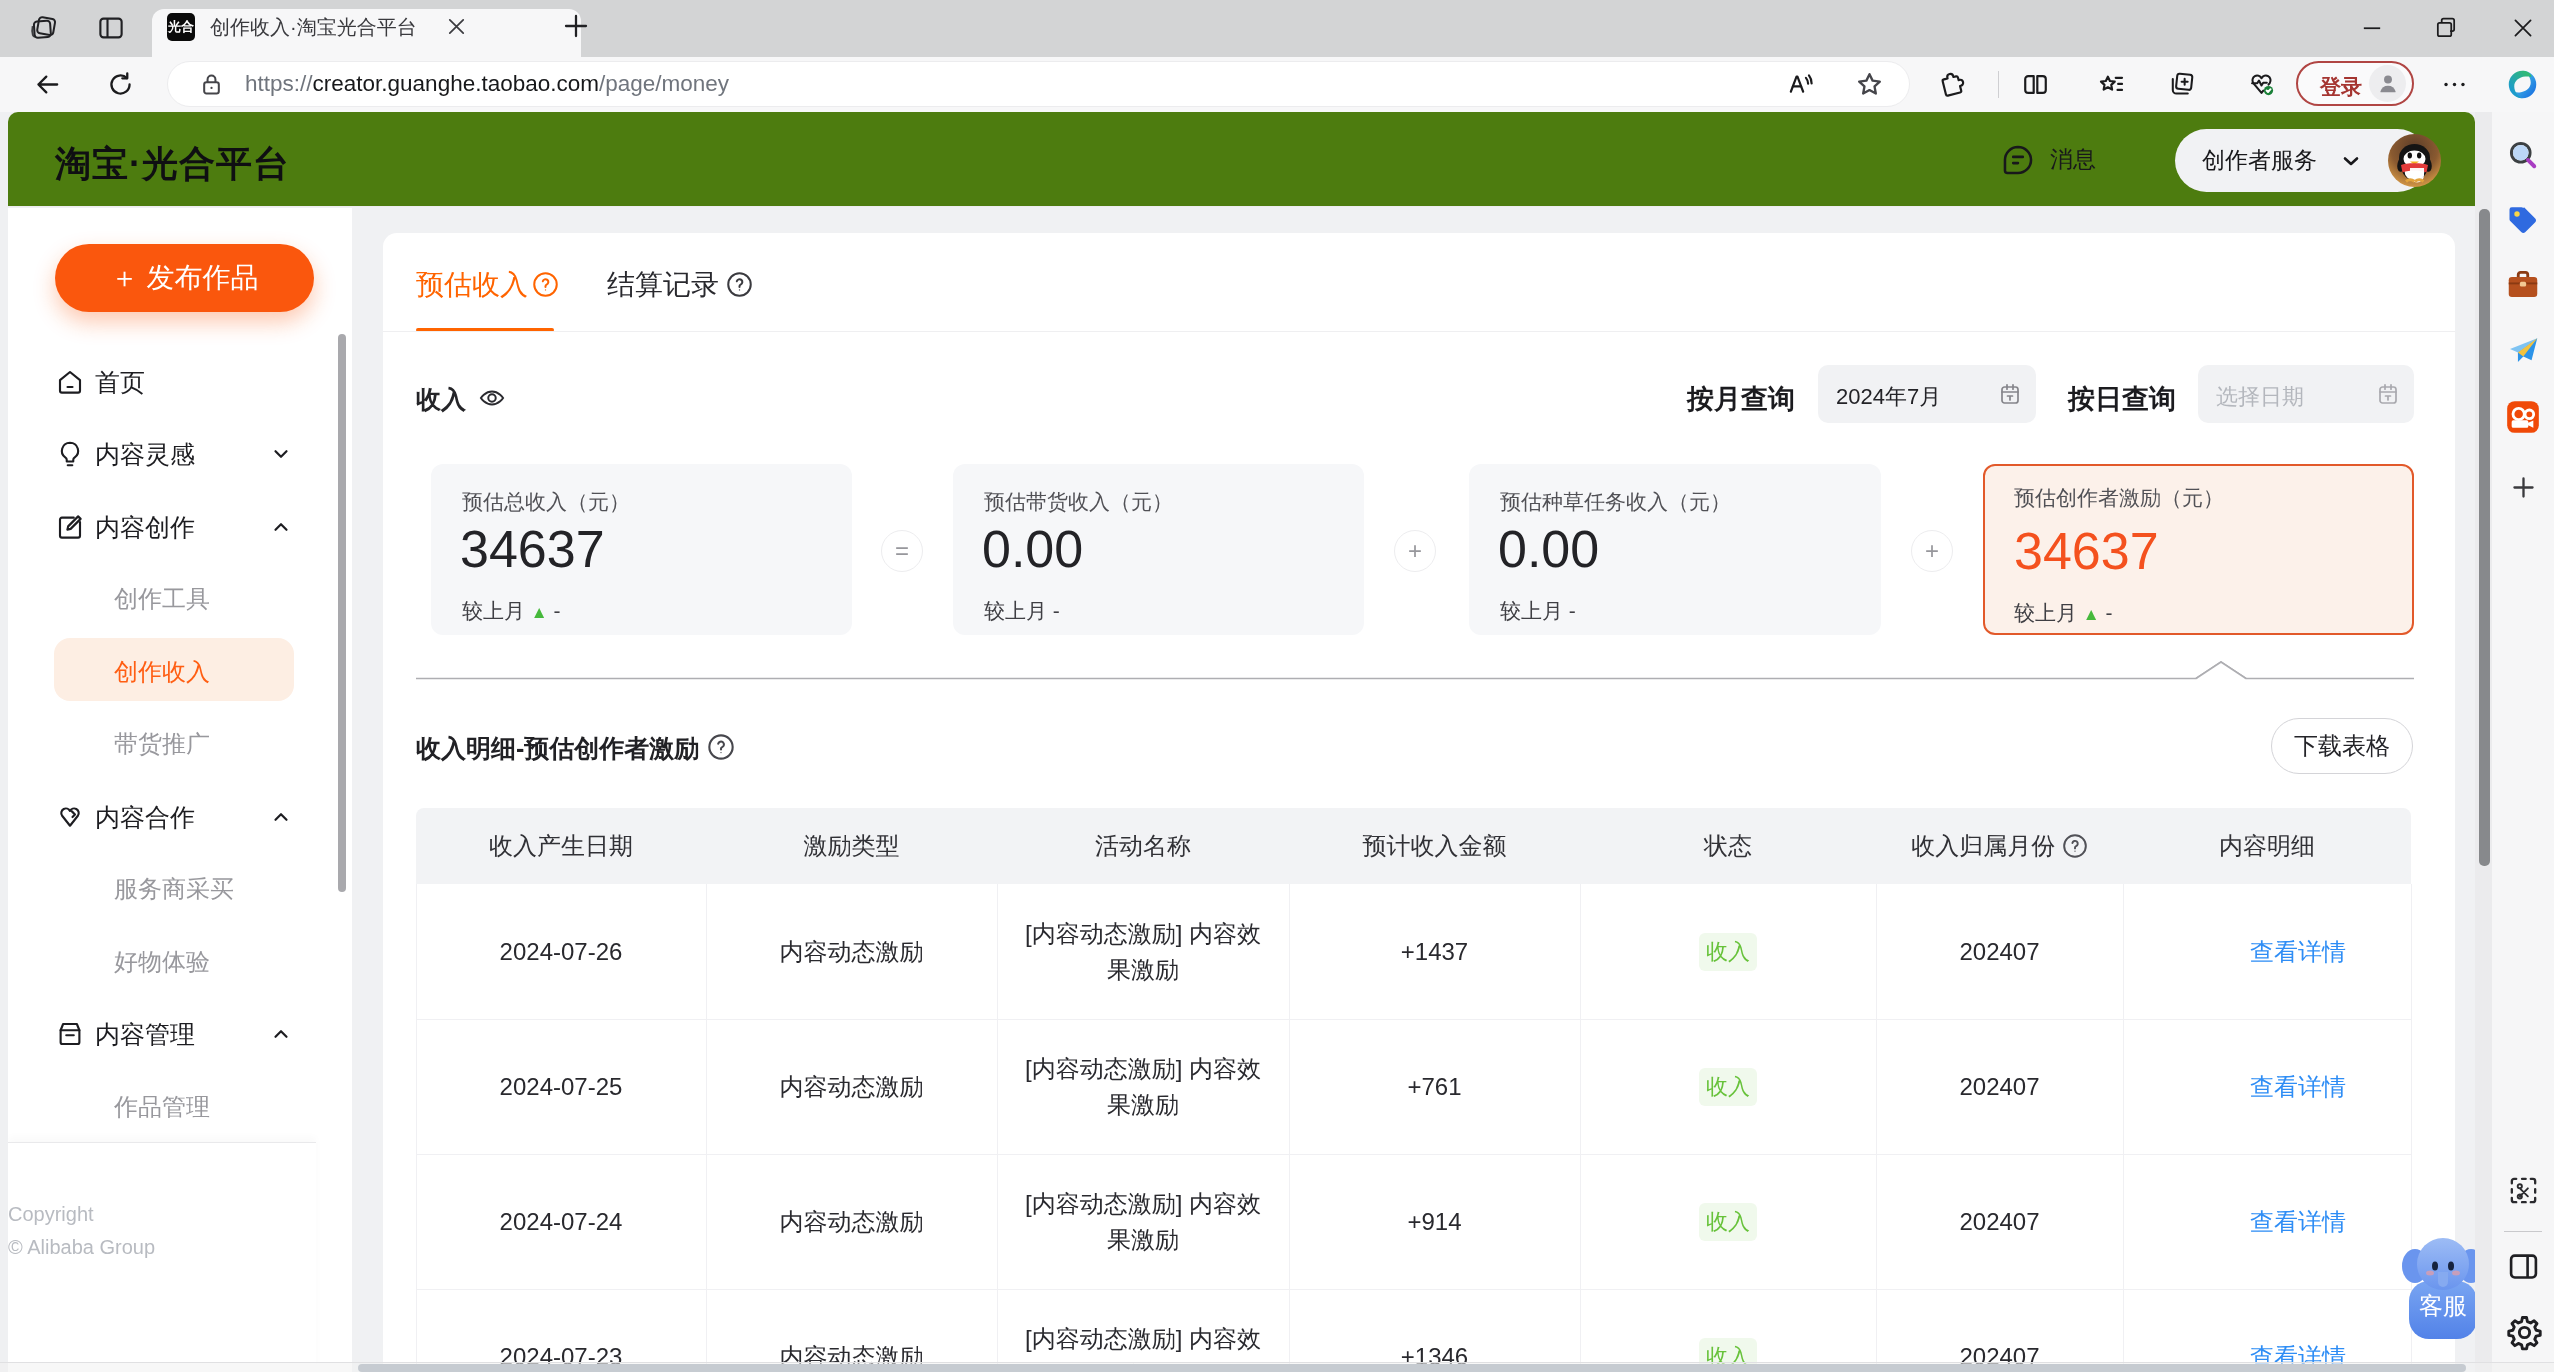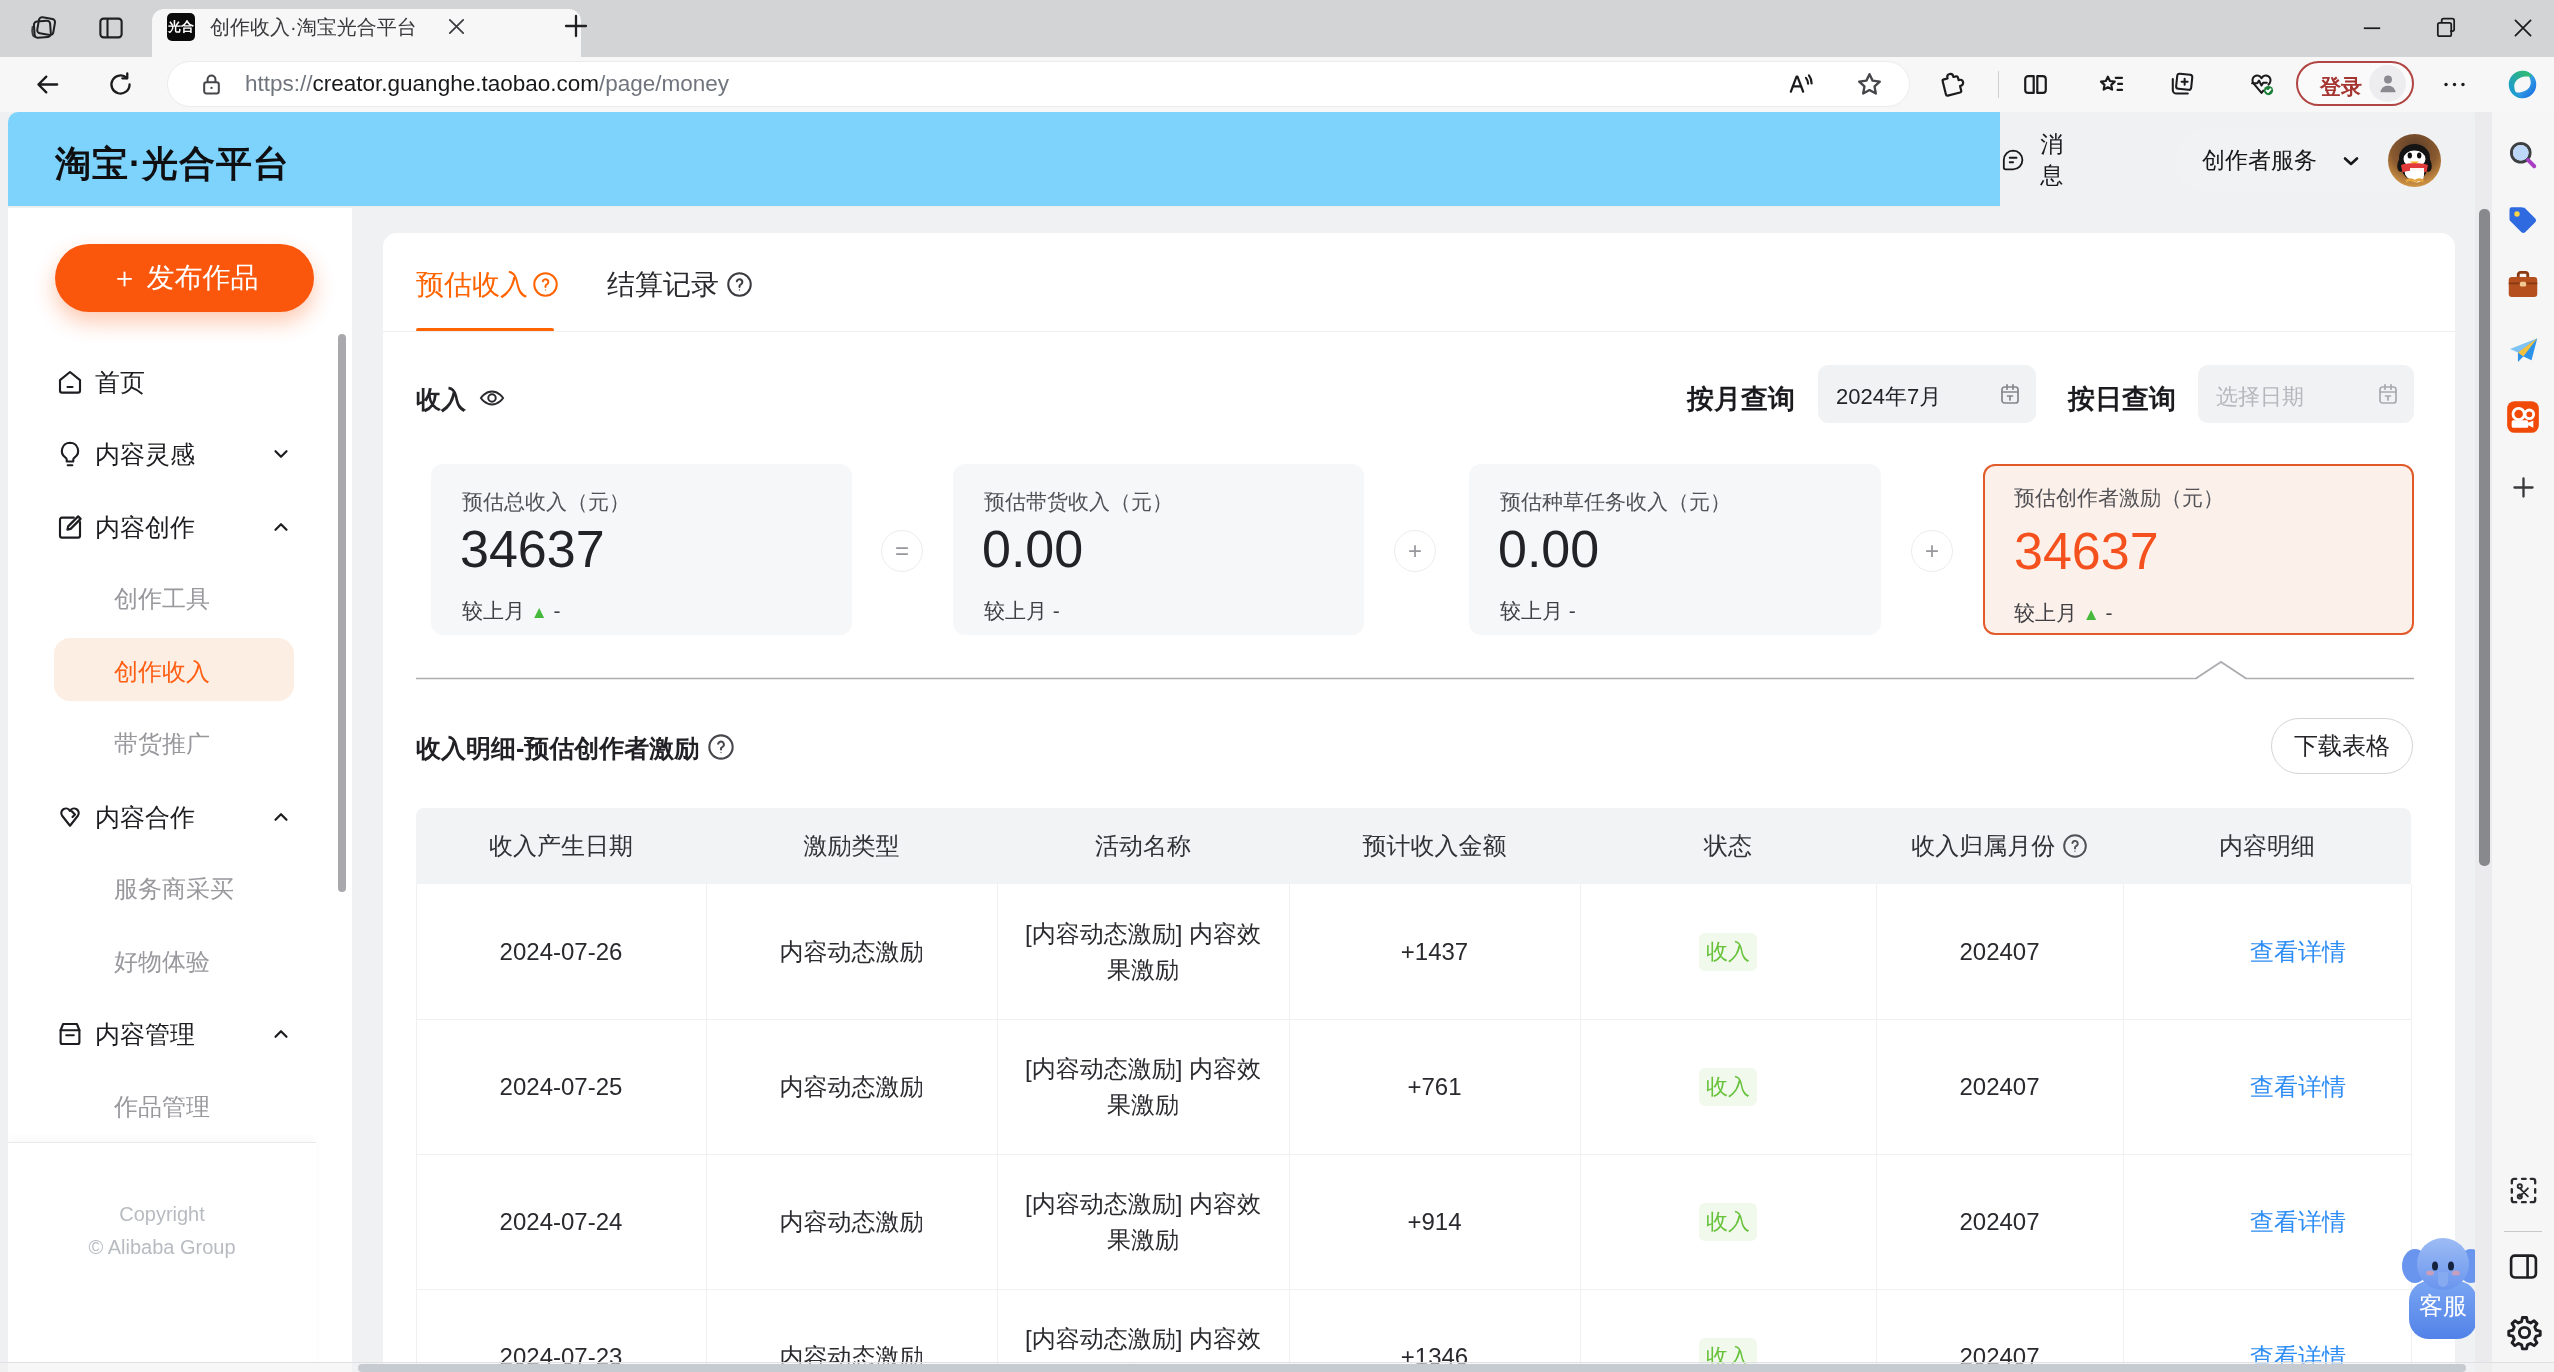--- a/index.html
+++ b/index.html
@@ -13,34 +13,34 @@
   #tab { position:absolute; left:152px; top:9px; width:429px; height:48px; background:#f7f7f8; border-radius:12px 12px 0 0; }
   #favicon { position:absolute; left:15px; top:4px; width:28px; height:28px; background:#0a0a0a; border-radius:5px; color:#fff; font-size:13px; font-weight:700; display:flex; align-items:center; justify-content:center; letter-spacing:0; }
   #tabtitle { position:absolute; left:58px; top:5px; font-size:20px; color:#3a3a3e; }
   #toolbar { position:absolute; left:0; top:57px; width:2554px; height:55px; background:#f7f7f8; }
   #urlpill { position:absolute; left:167px; top:61px; width:1743px; height:46px; background:#fff; border:1px solid #ececee; border-radius:23px; }
   #urltext { position:absolute; left:245px; top:71px; font-size:22.5px; color:#70757d; }
   #urltext b { color:#17181a; font-weight:400; }
 
   
   #webpage { position:absolute; left:8px; top:112px; width:2467px; height:1260px; background:#f0f1f3; border-radius:10px 10px 0 0; overflow:hidden; }
-  #appheader { position:absolute; left:0; top:0; width:1992px; height:95px; background:#7dd3fc; border-bottom:1px solid #ececee; }
+  #appheader { position:absolute; left:0; top:0; width:2467px; height:95px; background:#4d7c0f; border-bottom:1px solid #ececee; }
   #logo { position:absolute; left:47px; top:28px; font-size:36px; font-weight:800; color:#0f0f12; letter-spacing:1px; }
   #msg { position:absolute; left:1993px; top:0; height:95px; display:flex; align-items:center; font-size:23px; color:#18181b; }
   #svcpill { position:absolute; left:2167px; top:17px; width:254px; height:63px; background:#f1f2f4; border-radius:32px; font-size:23px; color:#18181b; display:flex; align-items:center; }
 
   #sidebar { position:absolute; left:0; top:96px; width:344px; height:1164px; background:#fff; }
   #pubbtn { position:absolute; left:47px; top:36px; width:259px; height:68px; border-radius:34px; background:#fa570d; box-shadow:0 10px 22px rgba(250,87,13,.32); color:#fff; font-size:28px; display:flex; align-items:center; justify-content:center; }
   .mitem { position:absolute; left:0; width:344px; height:73px; }
   .mitem .txt { position:absolute; left:87px; top:50%; transform:translateY(-50%); font-size:25px; color:#1d1d21; }
   .mitem .sub { left:106px; color:#98989d; font-size:24px; }
   .mitem svg.ic { position:absolute; left:47px; top:50%; transform:translateY(-50%); }
   .mitem svg.chev { position:absolute; left:262px; top:50%; transform:translateY(-50%); }
   #activepill { position:absolute; left:46px; width:240px; height:63px; background:#fdeee3; border-radius:16px; }
-  #sidefoot { position:absolute; left:0; top:934px; width:308px; height:230px; border-top:1px solid #e9e9eb; box-shadow:0 -5px 8px rgba(0,0,0,.025); text-align:center; font-size:20px; color:#b8bbc1; }
+  #sidefoot { position:absolute; left:0; top:934px; width:308px; height:230px; border-top:1px solid #e9e9eb; box-shadow:0 -5px 8px rgba(0,0,0,.025); font-size:20px; color:#b8bbc1; }
   #sidescroll { position:absolute; left:330px; top:126px; width:8px; height:558px; border-radius:4px; background:#a9a9ad; }
 
   #card { position:absolute; left:375px; top:121px; width:2072px; height:1139px; background:#fff; border-radius:14px 14px 0 0; }
   
   .tabtxt { position:absolute; font-size:28px; top:35px; }
   #tabline { position:absolute; left:33px; top:95px; width:138px; height:4px; background:#ff6400; border-radius:2px; }
   #carddiv1 { position:absolute; left:0; top:98px; width:2072px; height:1px; background:#efeff1; }
 
   .statcard { position:absolute; top:231px; height:171px; background:#f6f7f9; border-radius:12px;text-align:center; }
   .statcard .lb { position:absolute; left:31px; top:24px; font-size:21px; color:#515156; }

